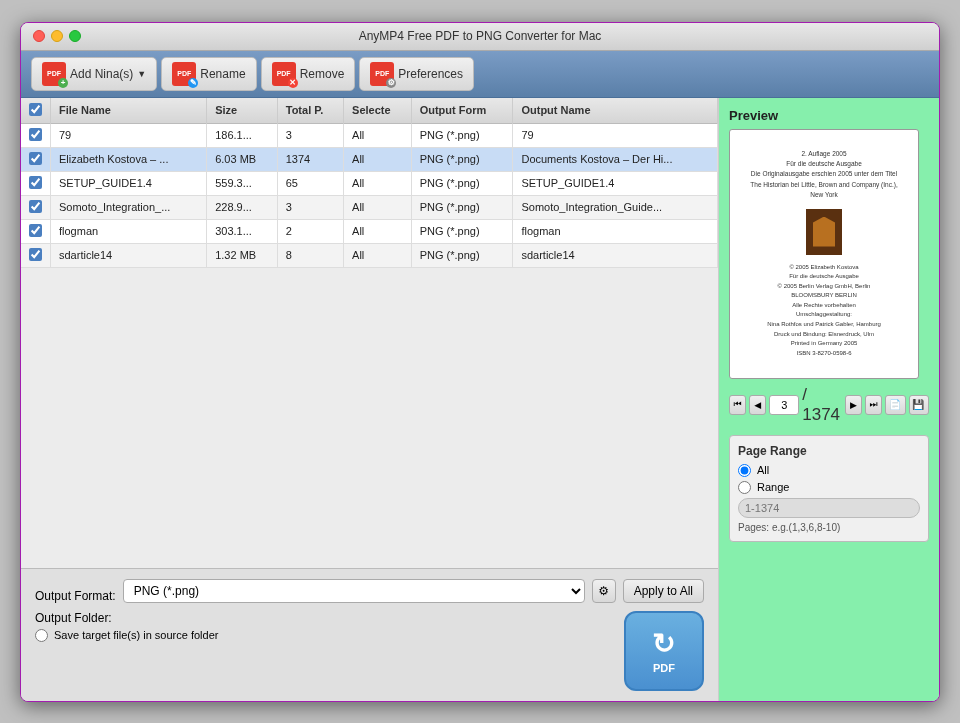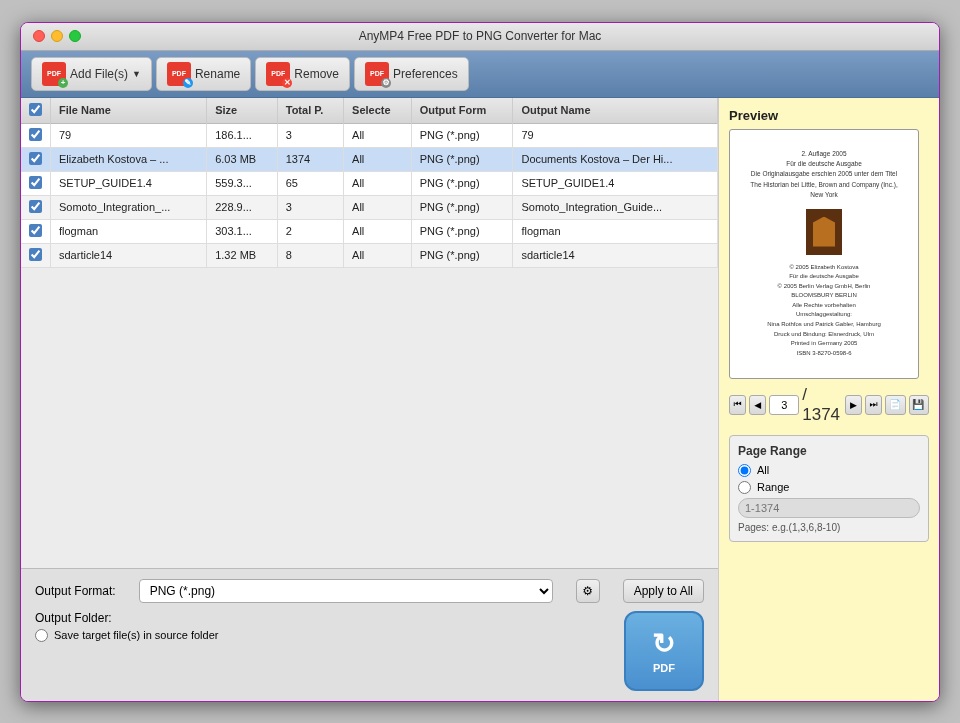--- a/index.html
+++ b/index.html
@@ -166,22 +166,22 @@
     .bottom-panel {
       background: #e0e0e0;
       border-top: 1px solid #bbb;
       padding: 10px 14px;
       display: flex;
       flex-direction: column;
       gap: 8px;
     }
     .output-format-row {
       display: flex;
-      align-items: center;
-      gap: 23px;
+      align-items: flex-end;
+      gap: 7px;
     }
     .output-format-row label {
       font-size: 12px;
       font-weight: 500;
       white-space: nowrap;
     }
     .format-select {
       flex: 1;
       padding: 3px 6px;
       border: 1px solid #aaa;
@@ -263,21 +263,21 @@
       font-weight: bold;
       margin-left: 12px;
       align-self: center;
     }
     .convert-icon {
       font-size: 28px;
       margin-bottom: 2px;
     }
     .right-panel {
       width: 220px;
-      background: #fef9c3;
+      background: #86efac;
       display: flex;
       flex-direction: column;
       padding: 10px;
       gap: 10px;
     }
     .preview-section {
       display: flex;
       flex-direction: column;
       gap: 6px;
     }
@@ -396,21 +396,21 @@
     </div>
     <span class="titlebar-title">AnyMP4 Free PDF to PNG Converter for Mac</span>
   </div>
 
   <div class="toolbar">
     <button class="toolbar-btn">
       <div class="pdf-icon">
         <span>PDF</span>
         <span class="pdf-icon-badge badge-green">+</span>
       </div>
-      <span>Add File(s)</span>
+      <span>Add Nina(s)</span>
       <span style="font-size:9px;">▼</span>
     </button>
     <button class="toolbar-btn">
       <div class="pdf-icon">
         <span>PDF</span>
         <span class="pdf-icon-badge badge-blue">✎</span>
       </div>
       <span>Rename</span>
     </button>
     <button class="toolbar-btn">

